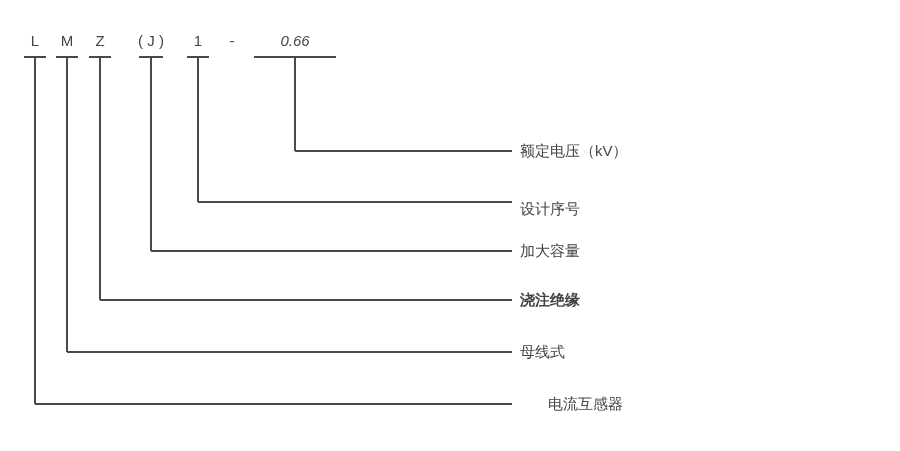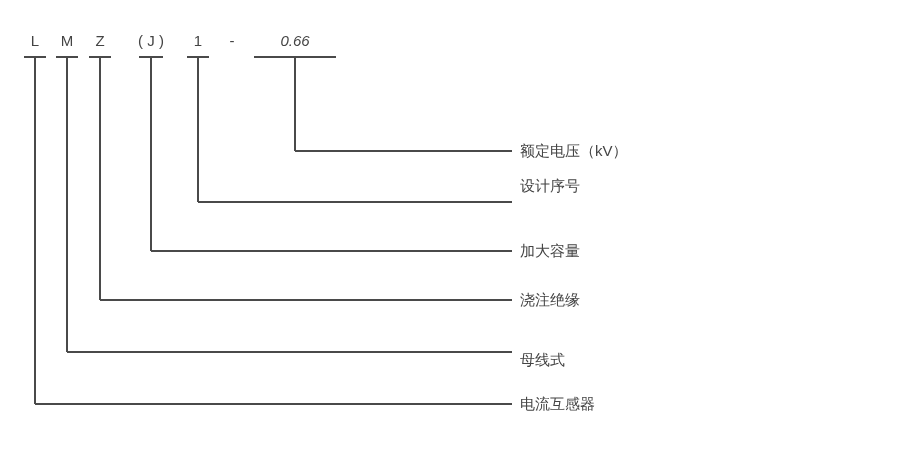--- a/index.html
+++ b/index.html
@@ -70,20 +70,20 @@
       <div class="code-token" style="left: -25px; top: 33px; width: 120px;">L</div>
       <div class="code-token" style="left: 7px; top: 33px; width: 120px;">M</div>
       <div class="code-token" style="left: 40px; top: 33px; width: 120px;">Z</div>
       <div class="code-token" style="left: 91px; top: 33px; width: 120px;">( J )</div>
       <div class="code-token" style="left: 138px; top: 33px; width: 120px;">1</div>
       <div class="code-token" style="left: 172px; top: 33px; width: 120px;">-</div>
       <div class="code-token" style="left: 235px; top: 33px; width: 120px; font-style: italic;">0.66</div>
     </div>
   <div id="label-layer">
       <div class="desc-label" style="left: 520px; top: 143px;">额定电压（kV）</div>
-      <div class="desc-label" style="left: 520px; top: 178px;">设计序号</div>
+      <div class="desc-label" style="left: 520px; top: 201px;">设计序号</div>
       <div class="desc-label" style="left: 520px; top: 243px; text-align: right;">加大容量</div>
-      <div class="desc-label" style="left: 520px; top: 292px;">浇注绝缘</div>
-      <div class="desc-label" style="left: 520px; top: 344px; margin-top: 8px;">母线式</div>
-      <div class="desc-label" style="left: 520px; top: 396px;">电流互感器</div>
+      <div class="desc-label" style="left: 520px; top: 292px; font-weight: bold;">浇注绝缘</div>
+      <div class="desc-label" style="left: 520px; top: 344px;">母线式</div>
+      <div class="desc-label" style="left: 548px; top: 396px;">电流互感器</div>
     </div>
 
 </div>
 
 </body></html>

